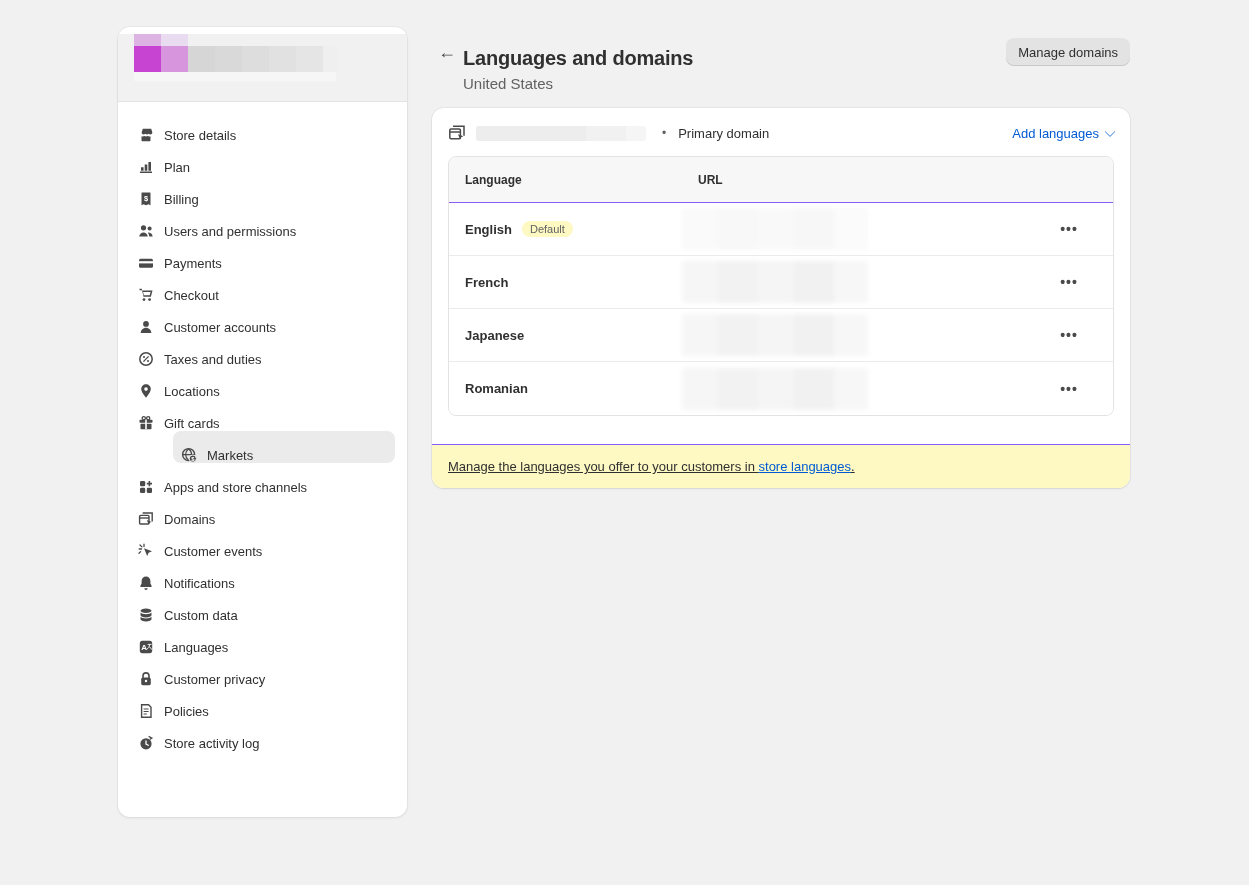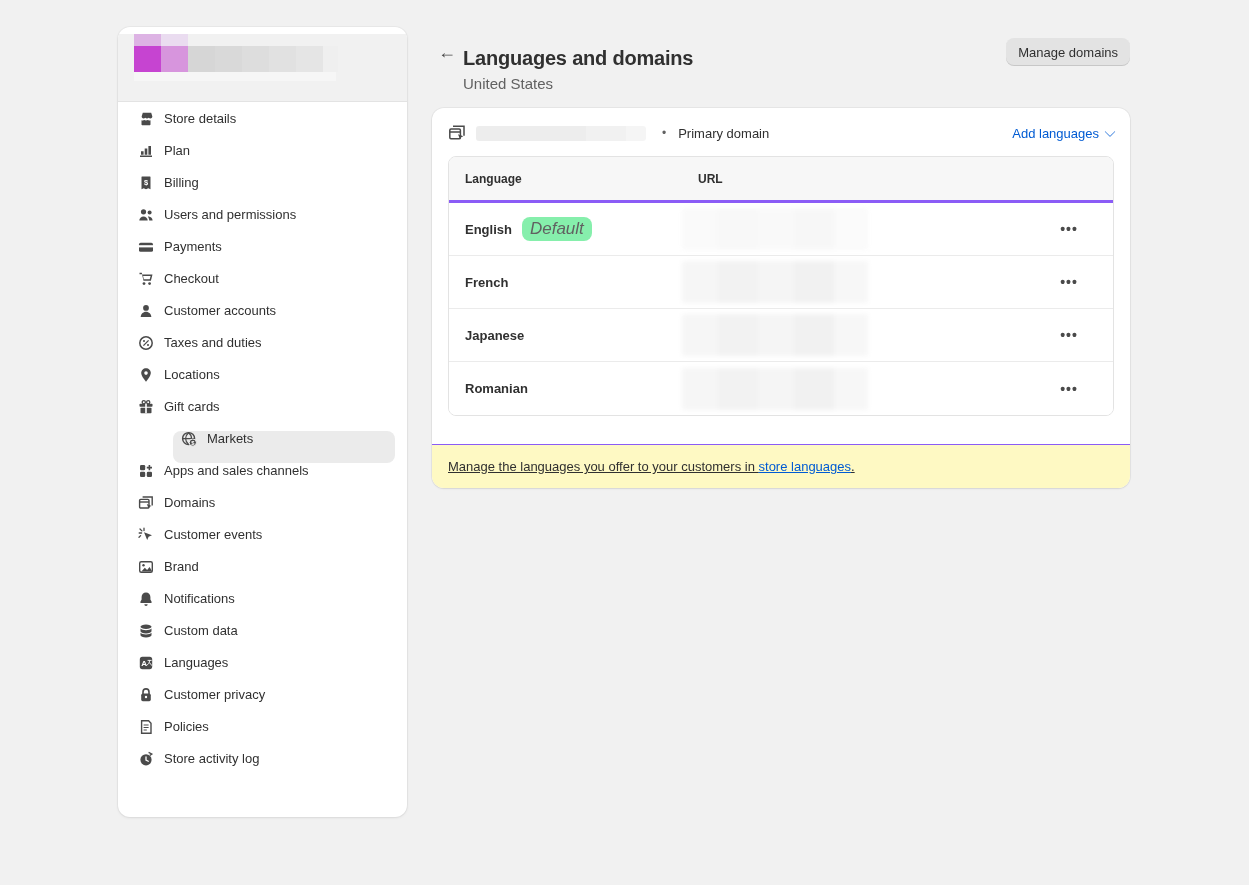--- a/index.html
+++ b/index.html
@@ -24,21 +24,21 @@
     height:68px; background:#f1f1f1; border-bottom:1px solid #e3e3e3;
   }
   .logo-blur { position:relative; width:206px; margin:7px 0 0 16px; }
   .logo-row { display:flex; }
   .logo-cell { height:26px; }
   .logo-cell.top { height:12px; }
   .logo-strip { height:9px; width:202px; }
 
   .nav { padding:9px 12px; }
   .nav-item {
-    display:flex; align-items:flex-start; gap:10px;
+    display:flex; align-items:flex-end; gap:10px;
     height:32px; padding:0 8px; border-radius:8px;
     font-size:13px; font-weight:500; color:#303030; cursor:pointer;
   }
   .nav-item.selected { background:#ebebeb;margin-left:43px; }
   .icon { color:#4a4a4a; display:inline-flex; width:16px; height:16px; flex:none; }
   .icon svg { width:16px; height:16px; display:block; }
 
   
   .back-btn {
     position:absolute; left:433px; top:38px; width:28px; height:28px;
@@ -84,33 +84,33 @@
   }
   .chev {
     width:8px; height:8px; border-right:1.8px solid #005bd3; border-bottom:1.8px solid #005bd3;
     transform:rotate(45deg) translate(-1px,-1px); border-radius:1px;
   }
 
   
   .table { margin:0 16px 28px; border:1px solid #e3e3e3; border-radius:8px; overflow:hidden; }
   .thead {
     display:grid; grid-template-columns:233px 1fr 64px; align-items:center;
-    height:46px; background:#f7f7f7; border-bottom:3px solid #8b5cf6;
+    height:46px; background:#f7f7f7; border-bottom:1px solid #8b5cf6;
   }
   .th { font-size:12px; font-weight:700; color:#303030; padding-left:16px; }
   .trow {
     display:grid; grid-template-columns:233px 1fr 64px; align-items:center;
     height:53px; border-bottom:1px solid #ebebeb; background:#fff;
   }
   .trow:last-child { border-bottom:none; }
   .lang-cell { display:flex; align-items:center; gap:10px; padding-left:16px; }
   .lang-name { font-size:13px; font-weight:600; color:#303030; }
   .badge {
-    background:#86efac; color:#616161; font-size:17px; font-weight:500;
-    padding:2px 8px; border-radius:8px;font-style:italic;
+    background:#fef9c3; color:#616161; font-size:11px; font-weight:500;
+    padding:2px 8px; border-radius:8px;
   }
   .blur-redact {
     width:186px; height:42px; border-radius:2px; filter:blur(2px);
     background:
       linear-gradient(90deg,#f6f6f6 0 36px,#f2f2f2 36px 76px,#f5f5f5 76px 112px,#f1f1f1 112px 152px,#f7f7f7 152px 186px);
   }
   .blur-redact.light { opacity:.55; }
   .dots-btn {
     background:none; border:none; cursor:pointer; width:40px; text-align:center;
     color:#4a4a4a; font-size:14px; font-weight:700; letter-spacing:1px;
@@ -259,51 +259,41 @@
         </div>
         <div class="nav-item">
           <span class="icon">
             <svg viewBox="0 0 16 16">
               <rect x="2" y="2" width="5.2" height="5.2" rx="1.3" fill="currentColor"></rect>
               <rect x="2" y="8.8" width="5.2" height="5.2" rx="1.3" fill="currentColor"></rect>
               <rect x="8.8" y="8.8" width="5.2" height="5.2" rx="1.3" fill="currentColor"></rect>
               <path fill="currentColor" d="M10.6 2h1.6v1.8H14v1.6h-1.8v1.8h-1.6V5.4H8.8V3.8h1.8z"></path>
             </svg>
           </span>
-          <span>Apps and sales channels</span>
+          <span>Apps and store channels</span>
         </div>
         <div class="nav-item">
           <span class="icon">
             <svg viewBox="0 0 16 16">
               <path d="M4.6 2h9.6v8.4" stroke="currentColor" stroke-width="1.4" fill="none"></path>
               <rect x="1.6" y="4.4" width="9.4" height="8.6" rx="1.1" stroke="currentColor" stroke-width="1.4" fill="none"></rect>
               <path d="M1.6 7h9.4" stroke="currentColor" stroke-width="1.4"></path>
               <path d="M8.8 9l4.8 1.9-2 .9-.9 2z" fill="currentColor"></path>
             </svg>
           </span>
           <span>Domains</span>
         </div>
         <div class="nav-item">
           <span class="icon">
             <svg viewBox="0 0 16 16">
               <path fill="currentColor" d="M6 5.2l8 3.1-3.4 1.4-1.4 3.4z"></path>
               <path d="M2 2l1.9 1.9M1.2 6h2.4M6 1.2v2.4M2.6 8.6L1 10.2" stroke="currentColor" stroke-width="1.3" fill="none" stroke-linecap="round"></path>
             </svg>
           </span>
           <span>Customer events</span>
-        </div>
-        <div class="nav-item">
-          <span class="icon">
-            <svg viewBox="0 0 16 16">
-              <rect x="1.7" y="2.7" width="12.6" height="10.6" rx="1.5" fill="none" stroke="currentColor" stroke-width="1.4"></rect>
-              <circle cx="5.5" cy="6.3" r="1.2" fill="currentColor"></circle>
-              <path fill="currentColor" d="M3.4 12.4l3.4-3.7 2.3 2.2 2.5-3 2.6 4.5z"></path>
-            </svg>
-          </span>
-          <span>Brand</span>
         </div>
         <div class="nav-item">
           <span class="icon">
             <svg viewBox="0 0 16 16">
               <path fill="currentColor" d="M8 1.5c2.5 0 4.4 1.9 4.4 4.4v2.7l1.2 2.1c.3.6-.1 1.3-.7 1.3H3.1c-.6 0-1-.7-.7-1.3l1.2-2.1V5.9c0-2.5 1.9-4.4 4.4-4.4z"></path>
               <path fill="currentColor" d="M6.3 13.2a1.7 1.7 0 0 0 3.4 0z"></path>
             </svg>
           </span>
           <span>Notifications</span>
         </div>

